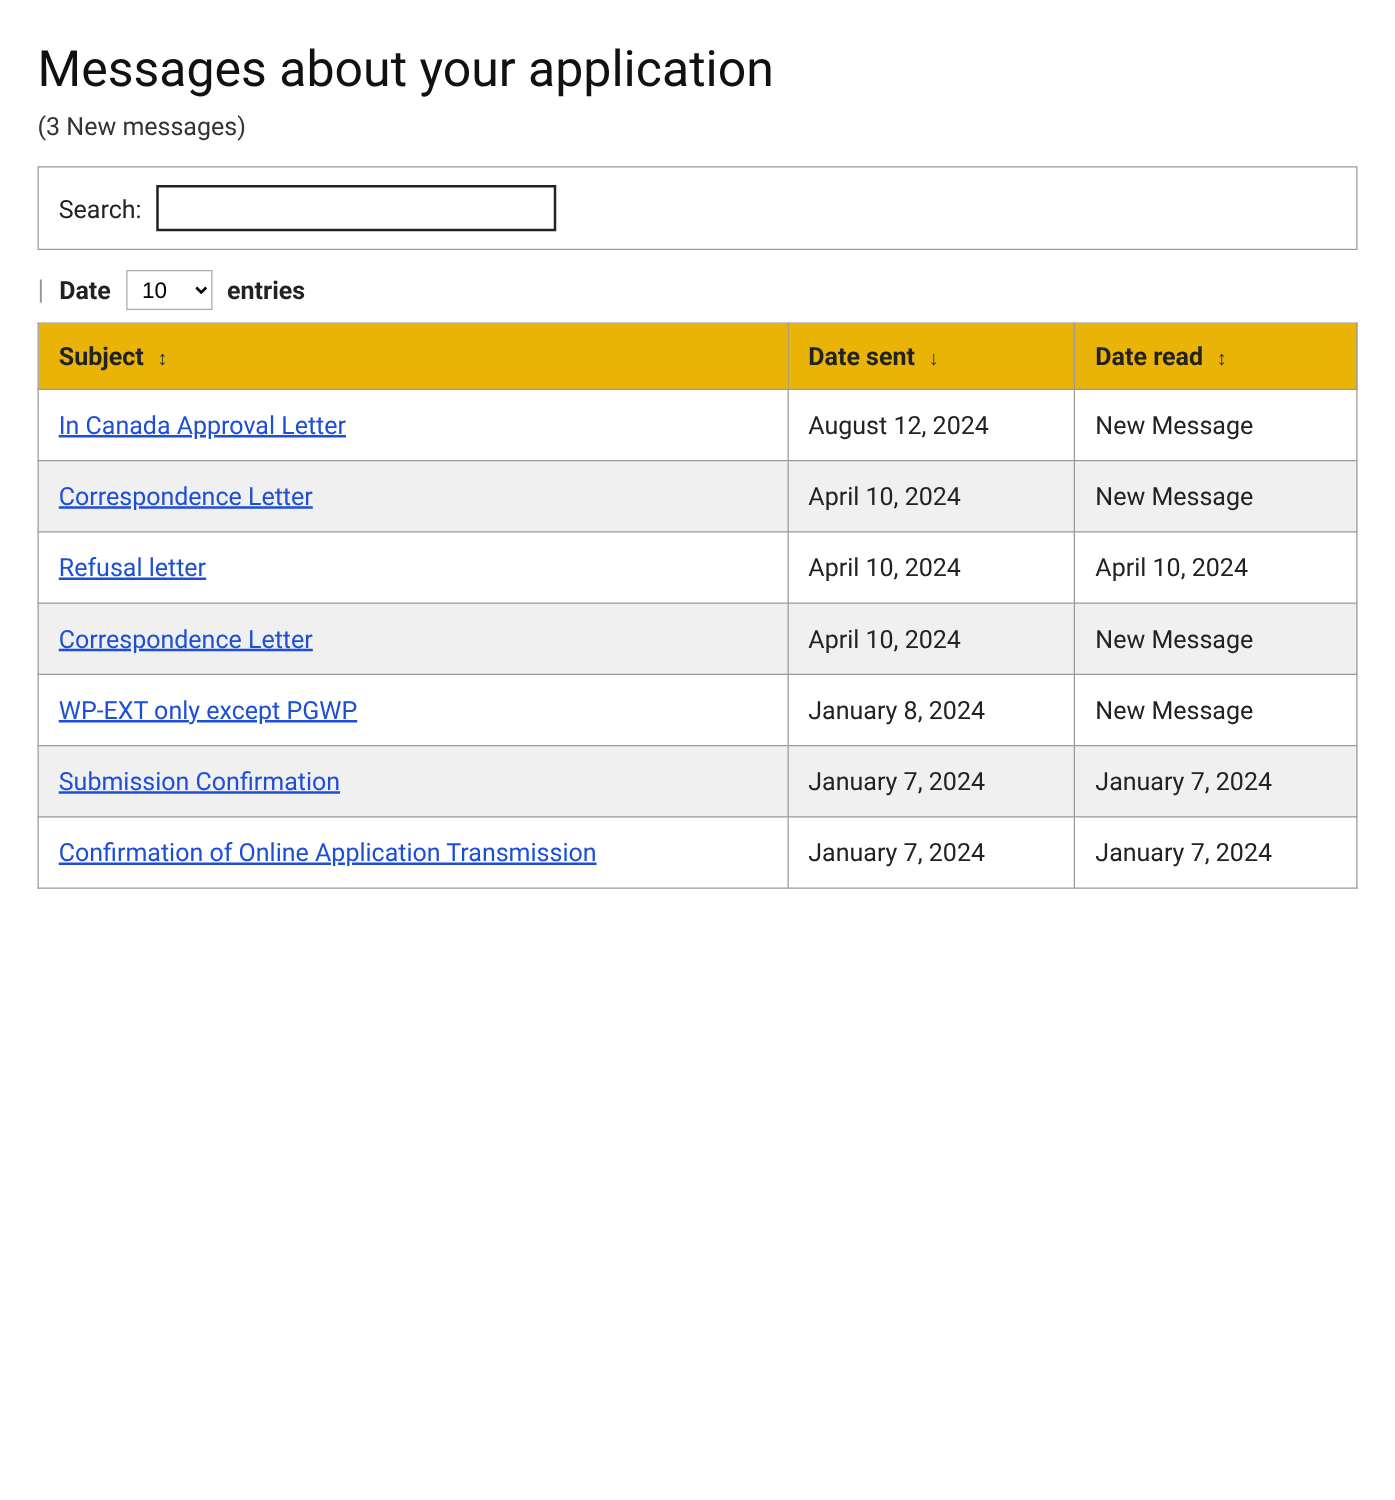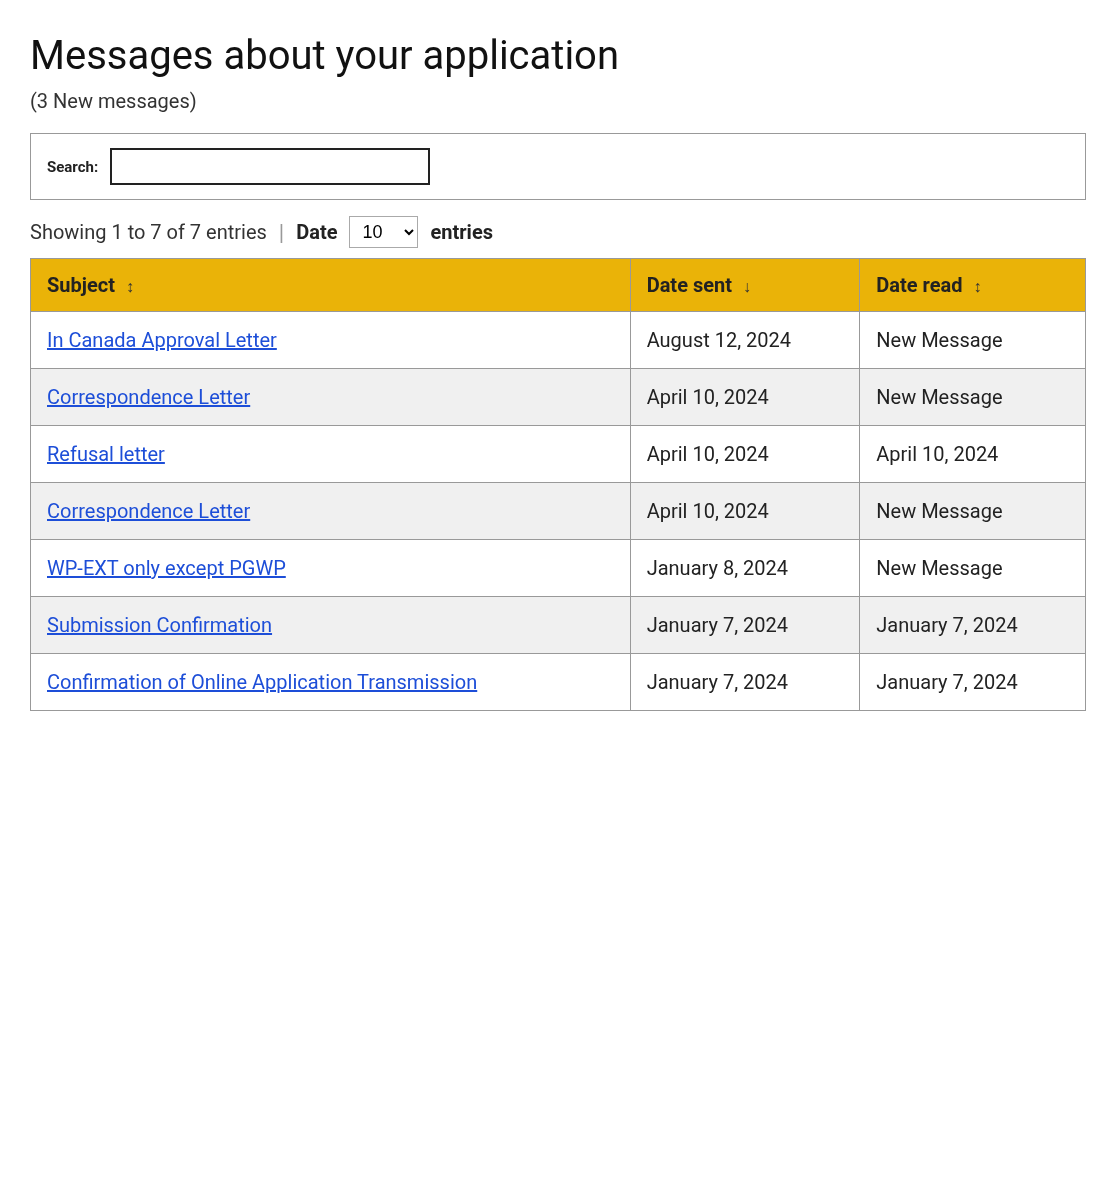--- a/index.html
+++ b/index.html
@@ -33,22 +33,22 @@
     .search-section {
       border: 1px solid #999;
       padding: 14px 16px;
       margin-bottom: 16px;
       display: flex;
       align-items: center;
       gap: 12px;
     }
 
     .search-label {
-      font-weight: 700;
-      font-size: 15px;
+      font-weight: 400;
+      font-size: 20px;
       white-space: nowrap;
     }
 
     .search-input {
       border: 2px solid #222;
       padding: 6px 10px;
       font-size: 18px;
       width: 320px;
       outline: none;
     }
@@ -144,21 +144,20 @@
 <h1 class="page-title">Messages about your application</h1>
 
 <p class="new-messages-count">(3 New messages)</p>
 
 <div class="search-section">
   <label class="search-label">Search:</label>
   <input class="search-input" type="text" placeholder="" style="">
 </div>
 
 <div class="table-controls">
-  <span class="showing-text">Showing 1 to 7 of 7 entries</span>
   <span class="divider">|</span>
   <span class="show-label">Date</span>
   <select class="entries-select">
     <option>10</option>
     <option>25</option>
     <option>50</option>
     <option>100</option>
   </select>
   <span class="entries-label">entries</span>
 </div>

